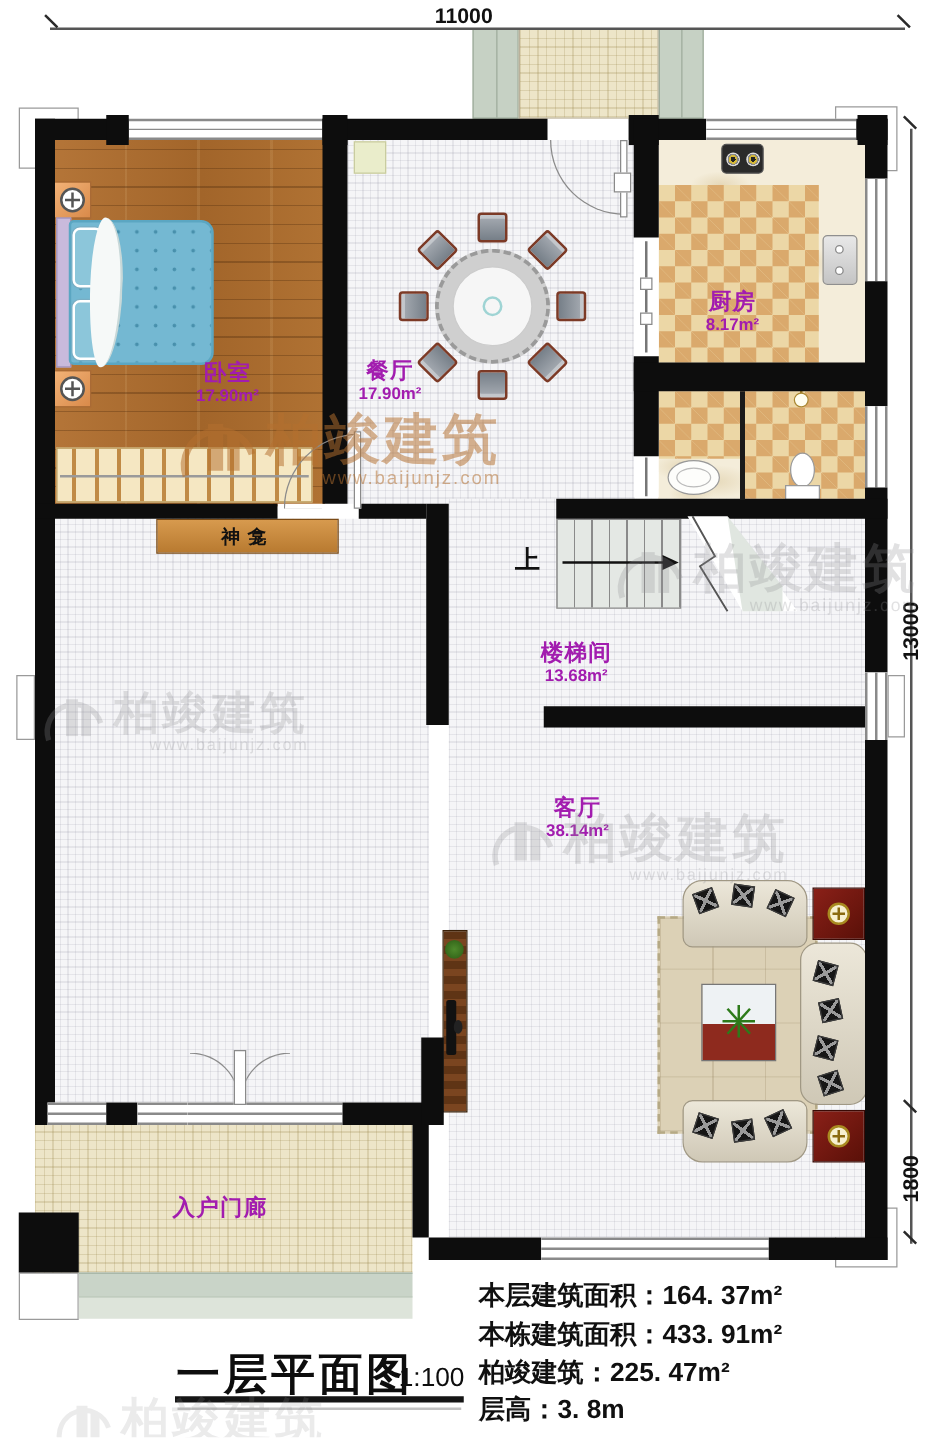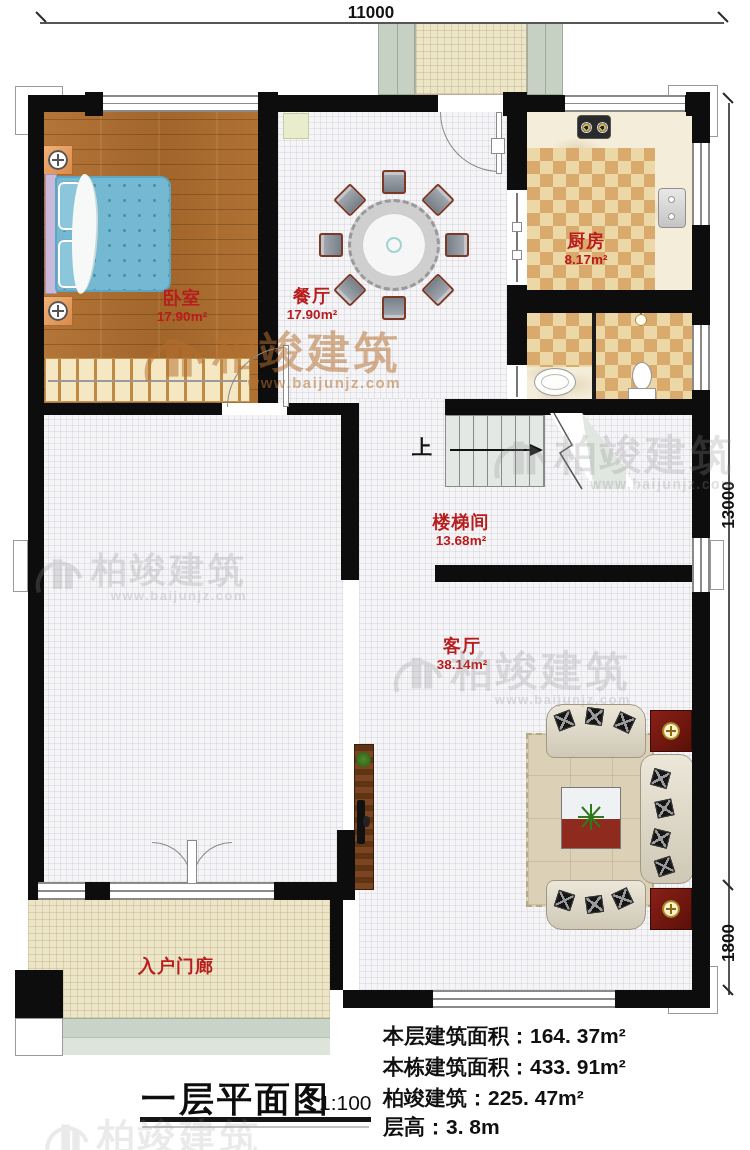--- a/index.html
+++ b/index.html
@@ -48,35 +48,35 @@
          border:2px solid #7c3a26;border-radius:3px;z-index:5;box-shadow:inset 0 3px 0 rgba(255,255,255,.35);}
   .cush{position:absolute;width:17px;height:17px;z-index:5;border:1px solid #3c3c3c;
         background:linear-gradient(45deg,transparent 44%,#9a9a9a 44% 56%,transparent 56%),
                    linear-gradient(-45deg,transparent 44%,#9a9a9a 44% 56%,transparent 56%),#161616;}
   .sofa{position:absolute;background:linear-gradient(180deg,#ece7d9,#cfc8b6);border:1.5px solid #a09884;z-index:5;}
   
   .arc{position:absolute;z-index:6;background:transparent;border:0 solid #8a8a8a;}
   .leaf{position:absolute;background:#fff;border:1px solid #8a8a8a;z-index:6;}
   .gap{position:absolute;background:#fff;z-index:5;}
   
-  .rlabel{position:absolute;width:110px;text-align:center;color:#b91c1c;z-index:7;line-height:1.15;}
+  .rlabel{position:absolute;width:110px;text-align:center;color:#a21caf;z-index:7;line-height:1.15;}
   .rlabel .nm{font-size:18px;font-weight:bold;letter-spacing:1px;display:block;}
   .rlabel .ar{font-size:13.5px;font-weight:bold;display:block;}
   .rlabel.sm .nm{font-size:17px;}
   .rlabel.sm .ar{font-size:12.5px;}
   
   .dimline{position:absolute;background:#555;z-index:4;}
   .tick{position:absolute;width:14px;height:2px;background:#2a2a2a;transform:rotate(45deg);z-index:7;}
   .dimlab{position:absolute;color:#111;font-weight:bold;font-size:17px;text-align:center;z-index:7;}
   .rot{transform:rotate(-90deg);}
   
   .wm{position:absolute;display:flex;align-items:flex-start;gap:7px;z-index:10;pointer-events:none;}
   .wm .wm-texts{display:flex;flex-direction:column;}
   .wm .wm-brand{font-weight:bold;line-height:1;letter-spacing:3px;}
-  .wm .wm-url{letter-spacing:1.5px;line-height:1.25;align-self:flex-end;font-weight:bold;}
+  .wm .wm-url{letter-spacing:1.5px;line-height:1.25;align-self:flex-end;font-weight:normal;}
   .wm.orange{color:#b5702f;opacity:.52;}
   .wm.gray{color:#8f8f93;opacity:.26;}
   
   .title-cn{position:absolute;left:141px;top:1076px;font-size:35px;font-weight:bold;letter-spacing:3px;color:#0d0d0d;z-index:7;}
   .title-scale{position:absolute;left:319px;top:1091px;font-size:21px;color:#0d0d0d;z-index:7;}
   .tl1{position:absolute;left:140px;top:1117px;width:231px;height:5px;background:#151515;z-index:7;}
   .tl2{position:absolute;left:142px;top:1126px;width:227px;height:2px;background:#c2c2c2;z-index:7;}
   .info-line{position:absolute;left:383px;font-size:21px;color:#101010;white-space:nowrap;z-index:7;font-weight:600;}
   .stairbox{position:absolute;left:445px;top:415px;width:100px;height:72px;background:#e4e8e4;
             border:1px solid #8a8a8a;z-index:5;background-image:repeating-linear-gradient(90deg,transparent 0 13px,#8a8a8a 13px 14px);}
@@ -235,20 +235,23 @@
   <div class="stairbox"></div>
   <svg class="abs" style="left:538px;top:411px;z-index:6;" width="100" height="80">
     <polygon points="12,2 56,78 100,78 44,2" fill="#ffffff"></polygon>
     <polygon points="44,2 88,58 88,78 56,78" fill="#dde3dd" opacity="0.9"></polygon>
     <polyline points="16,2 34,34 22,42 44,78" stroke="#555" stroke-width="1.5" fill="none"></polyline>
   </svg>
   <div class="uparrow-line"></div>
   <div class="u parrow-head uparrow-head"></div>
   <div class="uplabel">上</div>
 
+  <div class="shrine">
+      <span>神龛</span>
+    </div>
   <div class="f" style="left:354px;top:744px;width:20px;height:146px;background:repeating-linear-gradient(0deg,#7a4520 0 6px,#5f3415 6px 12px);border:1px solid #3a2008;"></div>
   <div class="f" style="left:356px;top:752px;width:15px;height:15px;border-radius:50%;background:radial-gradient(circle,#4e8a2c,#2c5a14);"></div>
   <div class="f" style="left:357px;top:800px;width:8px;height:44px;background:#111;border-radius:2px;"></div>
   <div class="f" style="left:363px;top:816px;width:7px;height:11px;background:#222;border-radius:50%;"></div>
 
   <div class="f" style="left:526px;top:733px;width:128px;height:174px;background-color:#dcd1b6;border:2px dashed #b5a985;z-index:4;background-image:repeating-linear-gradient(0deg,rgba(120,100,60,.18) 0 1px,transparent 1px 43px),repeating-linear-gradient(90deg,rgba(120,100,60,.18) 0 1px,transparent 1px 42px);"></div>
   <div class="sofa" style="left:546px;top:704px;width:100px;height:54px;border-radius:16px 16px 8px 8px;"></div>
   <div class="sofa" style="left:640px;top:754px;width:54px;height:130px;border-radius:14px;"></div>
   <div class="sofa" style="left:546px;top:880px;width:100px;height:50px;border-radius:8px 8px 16px 16px;"></div>
   <div class="cush" style="left:556px;top:712px;transform:rotate(-20deg);"></div>

